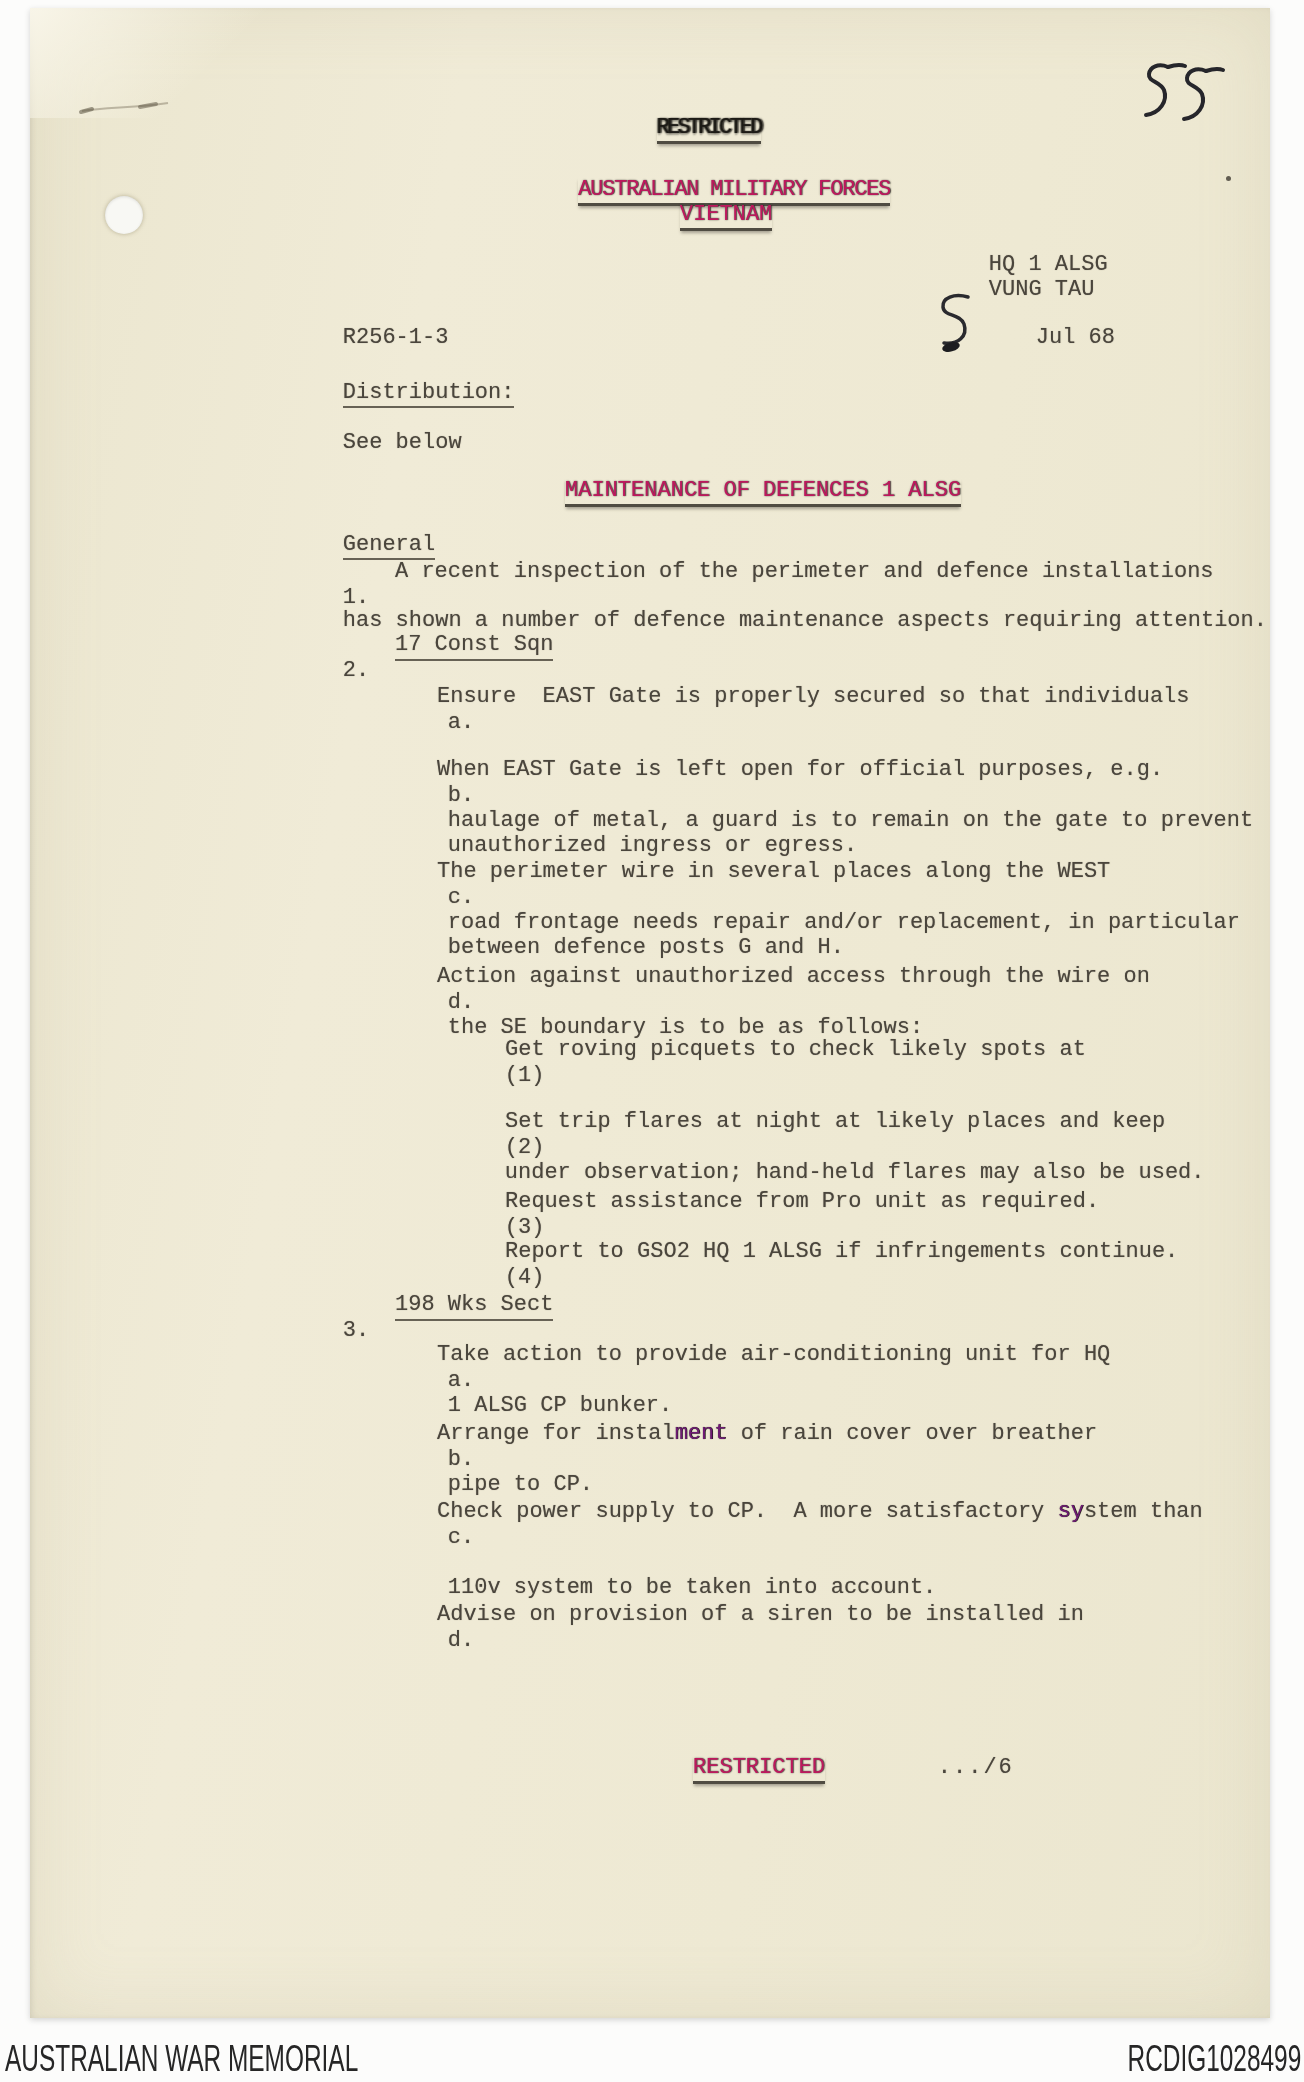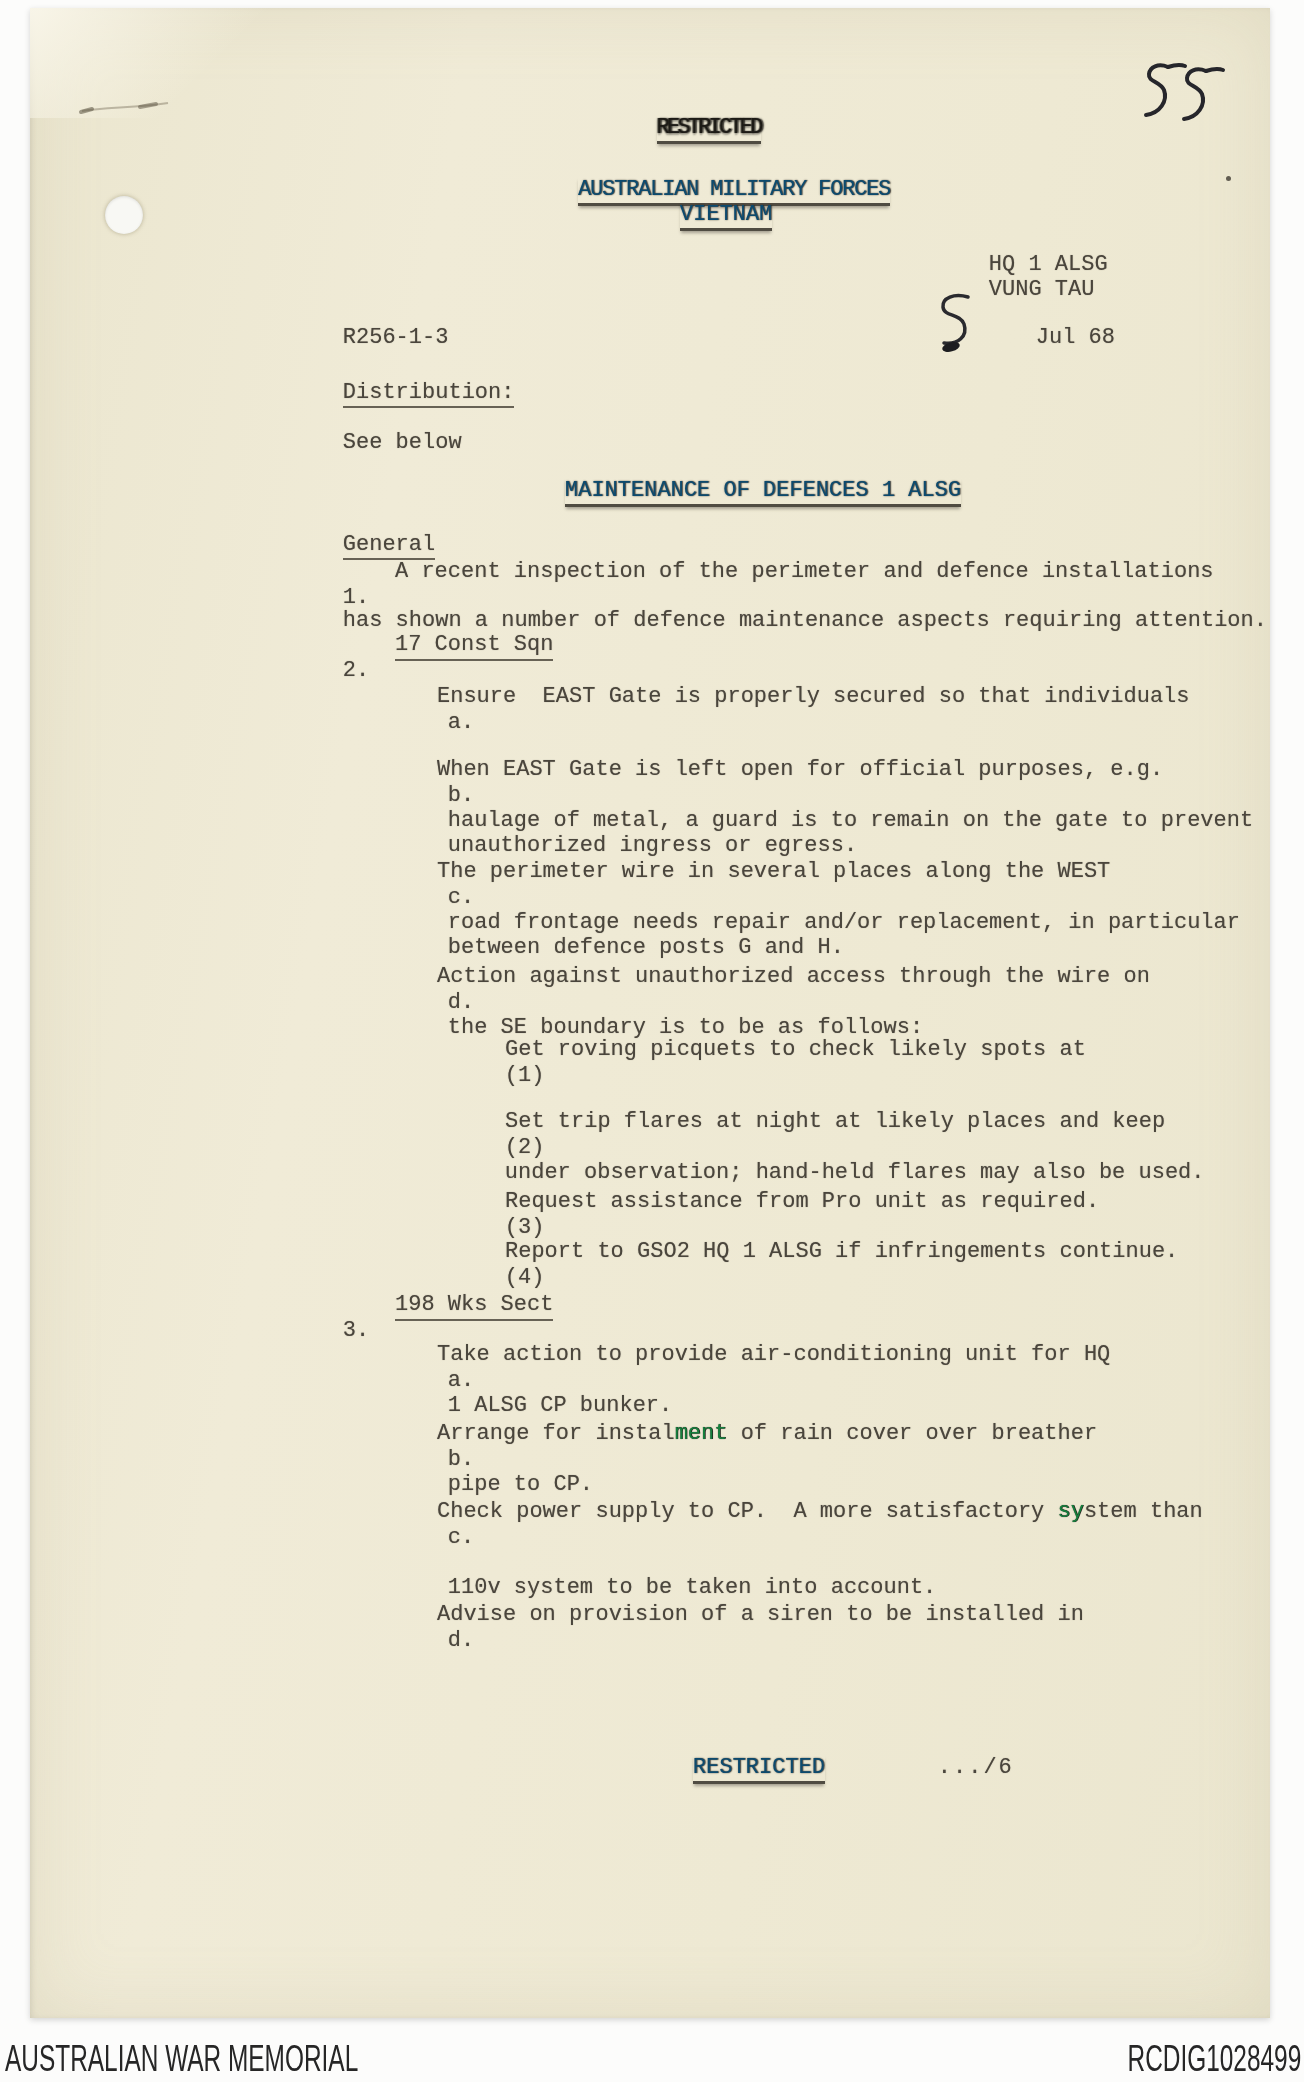--- a/index.html
+++ b/index.html
@@ -31,30 +31,30 @@
   .tl {
     position:absolute; font-family:"Liberation Mono", monospace;
     font-size:22px; line-height:26px; height:26px; white-space:pre;
     color:#4a453c; text-shadow:0 0 1px rgba(74,69,60,.5);
   }
   .txt { position:absolute; top:0; white-space:pre; }
   .u  { border-bottom:2px solid rgba(64,59,49,.78); padding-bottom:1px; }
   .u2 { border-bottom:3px solid rgba(52,48,40,.85); padding-bottom:1px;
         box-shadow:0 3px 3px -1px rgba(52,48,40,.4); }
   .ovr {
-    color:#0c4a6e;
+    color:#be185d;
     text-shadow:1px 0 1px rgba(43,40,35,.75), 0 0 2px rgba(43,40,35,.45);
   }
   .ovr2 {
     color:#1d1b16; letter-spacing:-2.8px;
     text-shadow:1.5px 0 1.5px rgba(29,27,22,.9), -1px 0 1px rgba(29,27,22,.65),
                 0 2px 2px rgba(29,27,22,.4);
   }
   .bd {
-    color:#15803d;
+    color:#701a75;
     text-shadow:.7px 0 0 #211f1b, 0 0 1px rgba(33,31,27,.85);
   }
   .amf { letter-spacing:-1.2px; }
   .dots { letter-spacing:2px; }
   
   .awm-left, .awm-right {
     position:absolute; top:2040px; font-family:"Liberation Sans", sans-serif;
     font-size:37px; line-height:1; color:#262626; white-space:nowrap;
   }
   .awm-left  { left:5px;  transform:scaleX(.66); transform-origin:0 0; }

